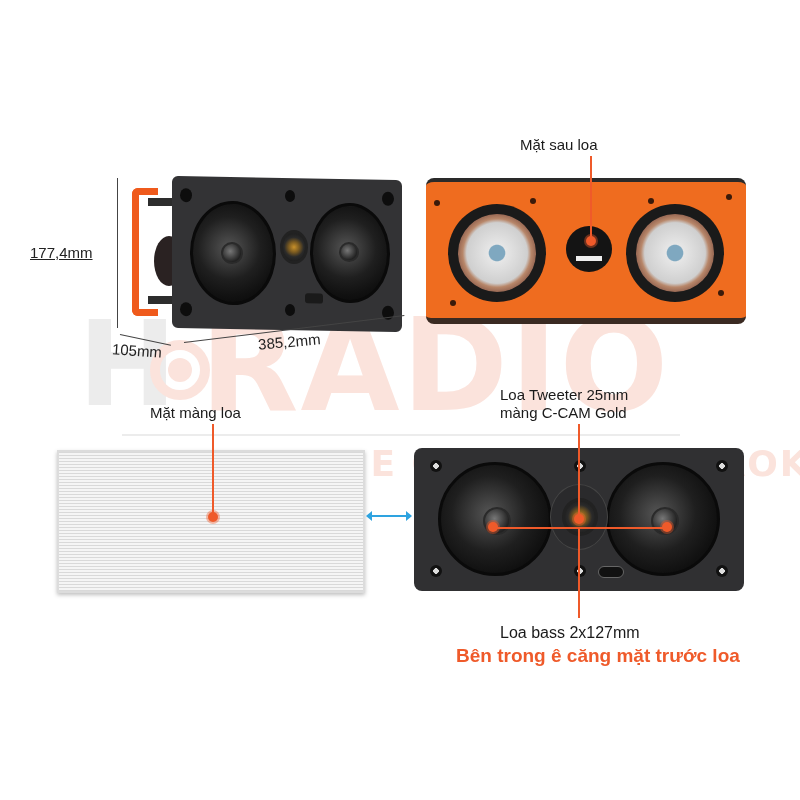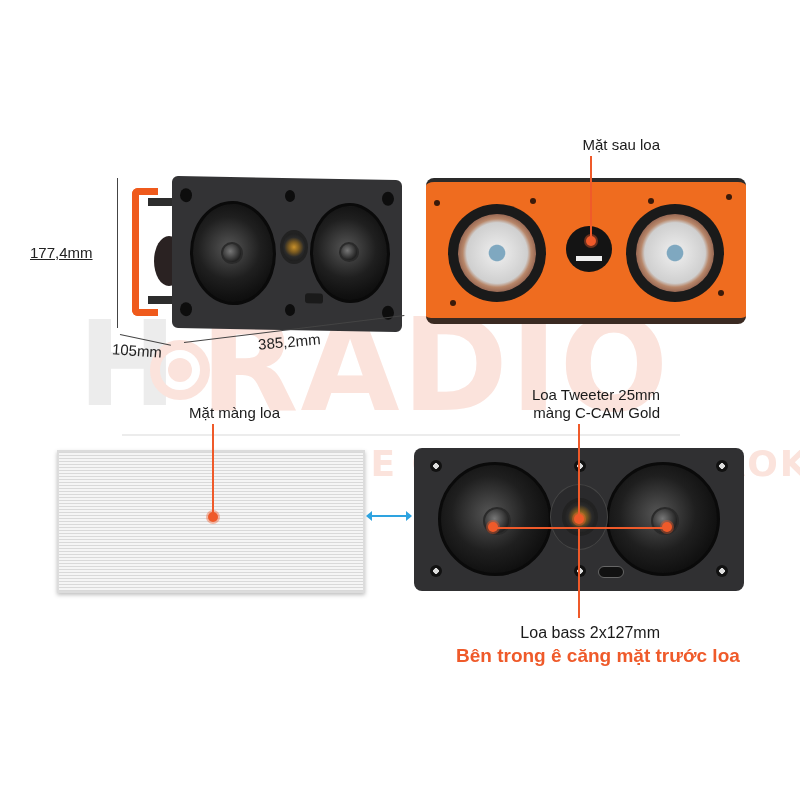--- a/index.html
+++ b/index.html
@@ -37,21 +37,21 @@
   .magnet { border-radius: 50%; background: radial-gradient(circle, #7fa8c0 0 14%, #e6e6e6 16%, #cfcfcf 55%, #b8876a 62%, #9a6a55 70%, #222 74%); }
   .label-disc { border-radius: 50%; background: #141414; }
   .hole { border-radius: 50%; background: #3a1a0a; }
 
   
   .grille { left: 57px; top: 450px; width: 308px; height: 143px; background-color: #f3f3f3;
     background-image: repeating-linear-gradient(0deg, #d9d9d9 0 1px, #f5f5f5 1px 3px), repeating-linear-gradient(90deg, rgba(200,200,200,0.35) 0 1px, transparent 1px 3px);
     border: 2px solid #dcdcdc; box-shadow: 0 2px 4px rgba(0,0,0,0.25); }
 
   
-  .callout-text { font-size: 15px; color: #1a1a1a; text-align: right; white-space: nowrap; line-height: 18px; }
+  .callout-text { font-size: 15px; color: #1a1a1a; text-align: left; white-space: nowrap; line-height: 18px; }
   .callout-line { background: #ef5a2a; width: 2px; }
   .callout-hline { background: #ef5a2a; height: 2px; }
   .dot { width: 10px; height: 10px; border-radius: 50%; background: #ef5a2a; box-shadow: 0 0 0 2px rgba(239,90,42,0.4); }
   .orange-note { font-size: 19px; font-weight: bold; color: #ef5a2a; white-space: nowrap; }
 
   .arrow-blue { left: 372px; top: 515px; width: 34px; height: 2px; background: #2ea3e0; }
   .arrow-blue::before, .arrow-blue::after { content: ""; position: absolute; top: -4px; border: 5px solid transparent; }
   .arrow-blue::before { left: -6px; border-right: 6px solid #2ea3e0; border-left: 0; }
   .arrow-blue::after { right: -6px; border-left: 6px solid #2ea3e0; border-right: 0; }
 </style>

